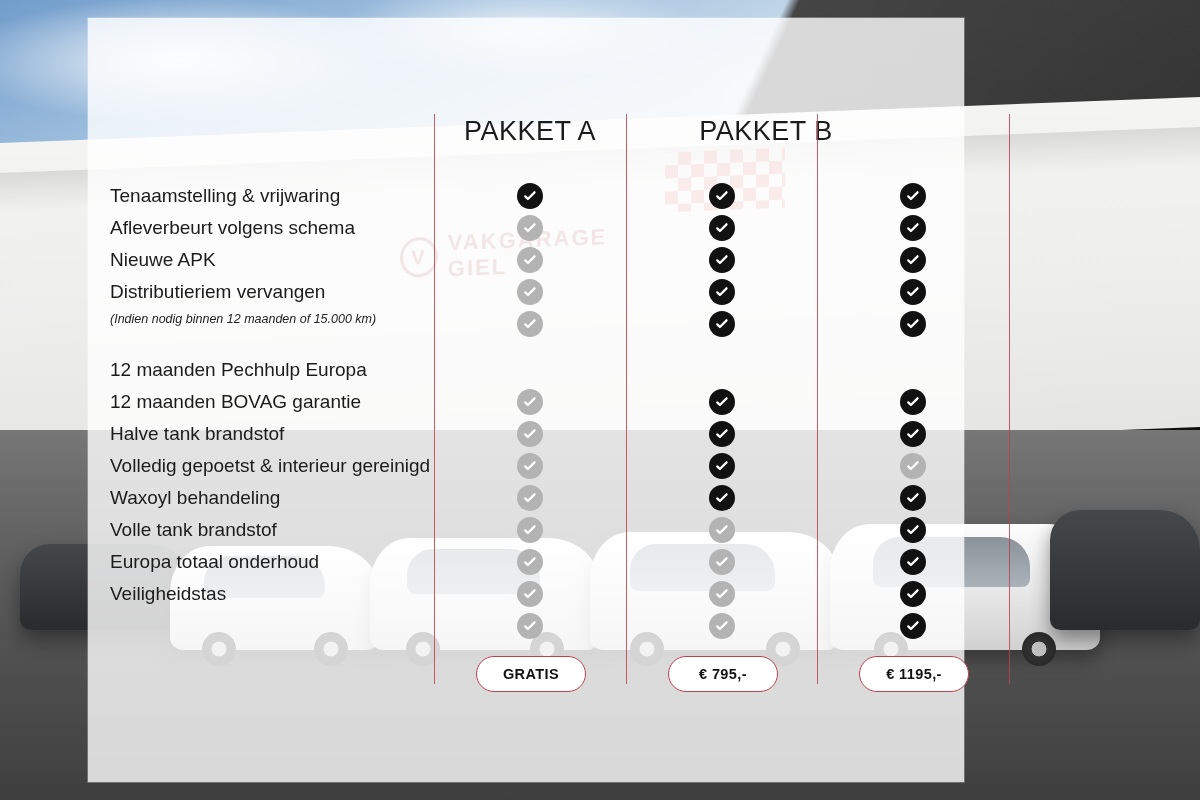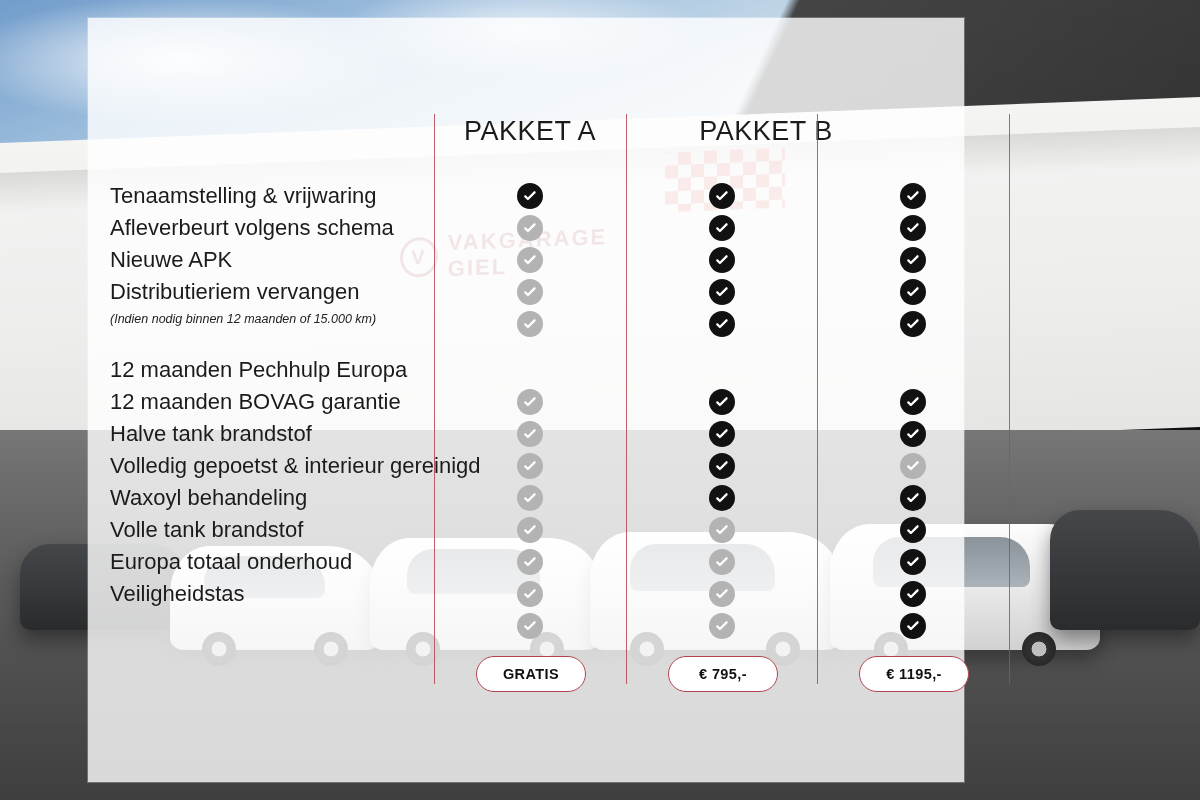--- a/index.html
+++ b/index.html
@@ -174,21 +174,21 @@
   }
 
   .features {
     position: absolute;
     left: 22px;
     top: 162px;
     width: 420px;
   }
   .feat {
     height: 32px;
-    font-size: 22px;
+    font-size: 19px;
     color: #1b1b1b;
     line-height: 32px;
     white-space: nowrap;
   }
   .feat.note {
     height: 22px;
     font-size: 12.5px;
     font-style: italic;
     line-height: 22px;
     color: #222;

